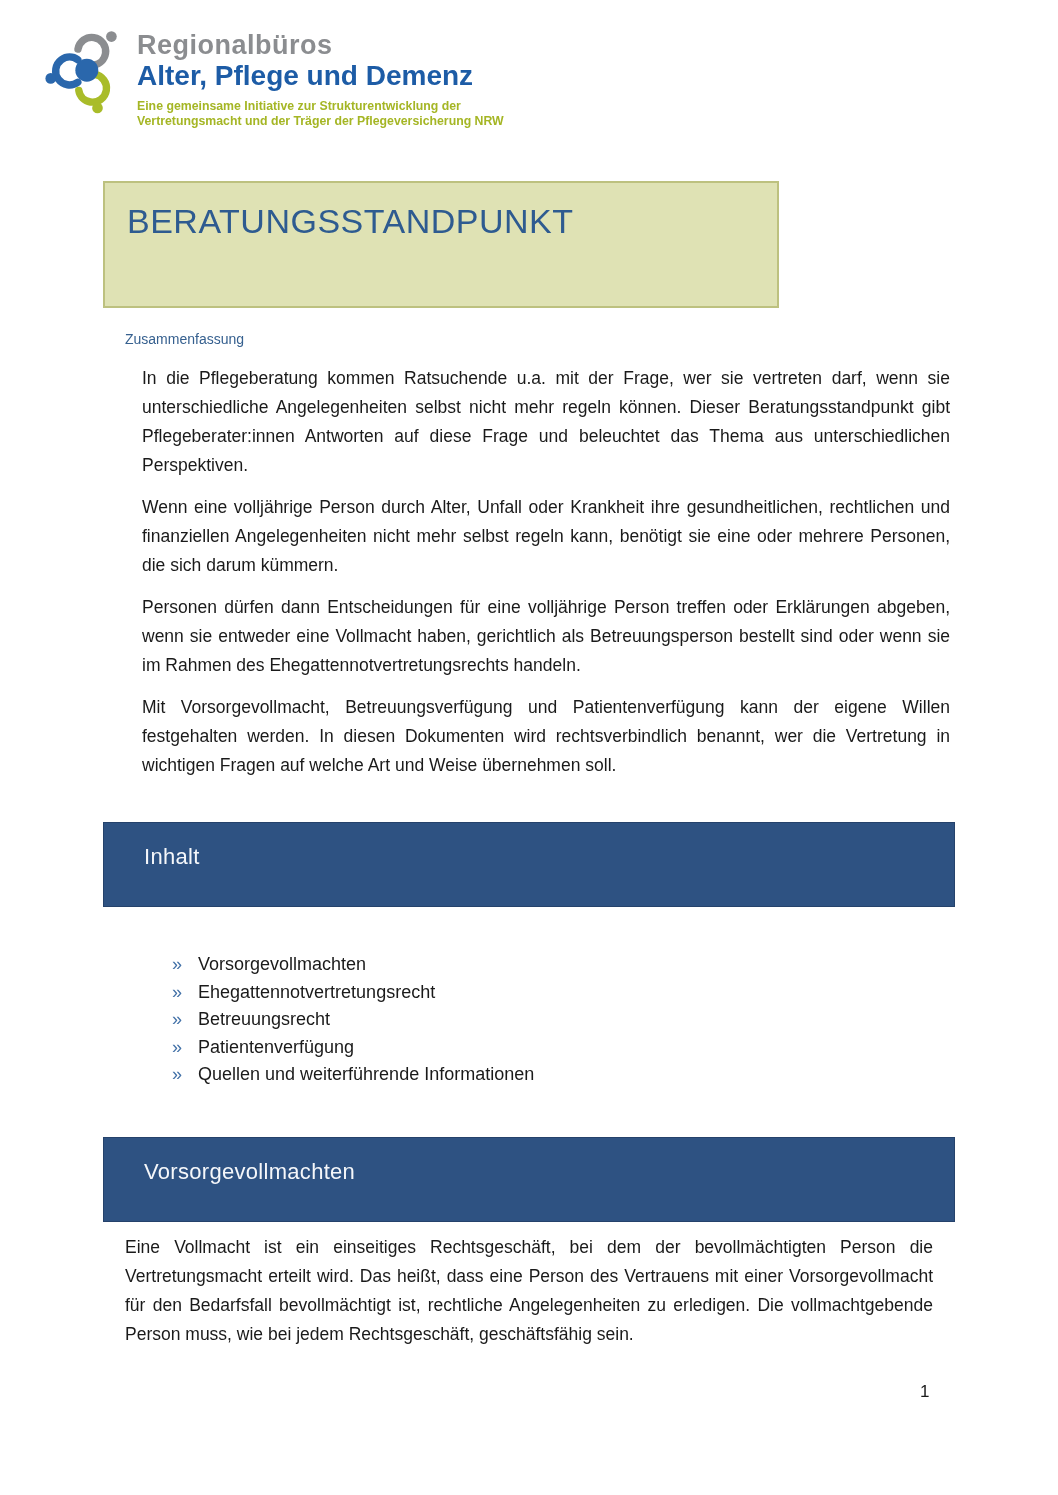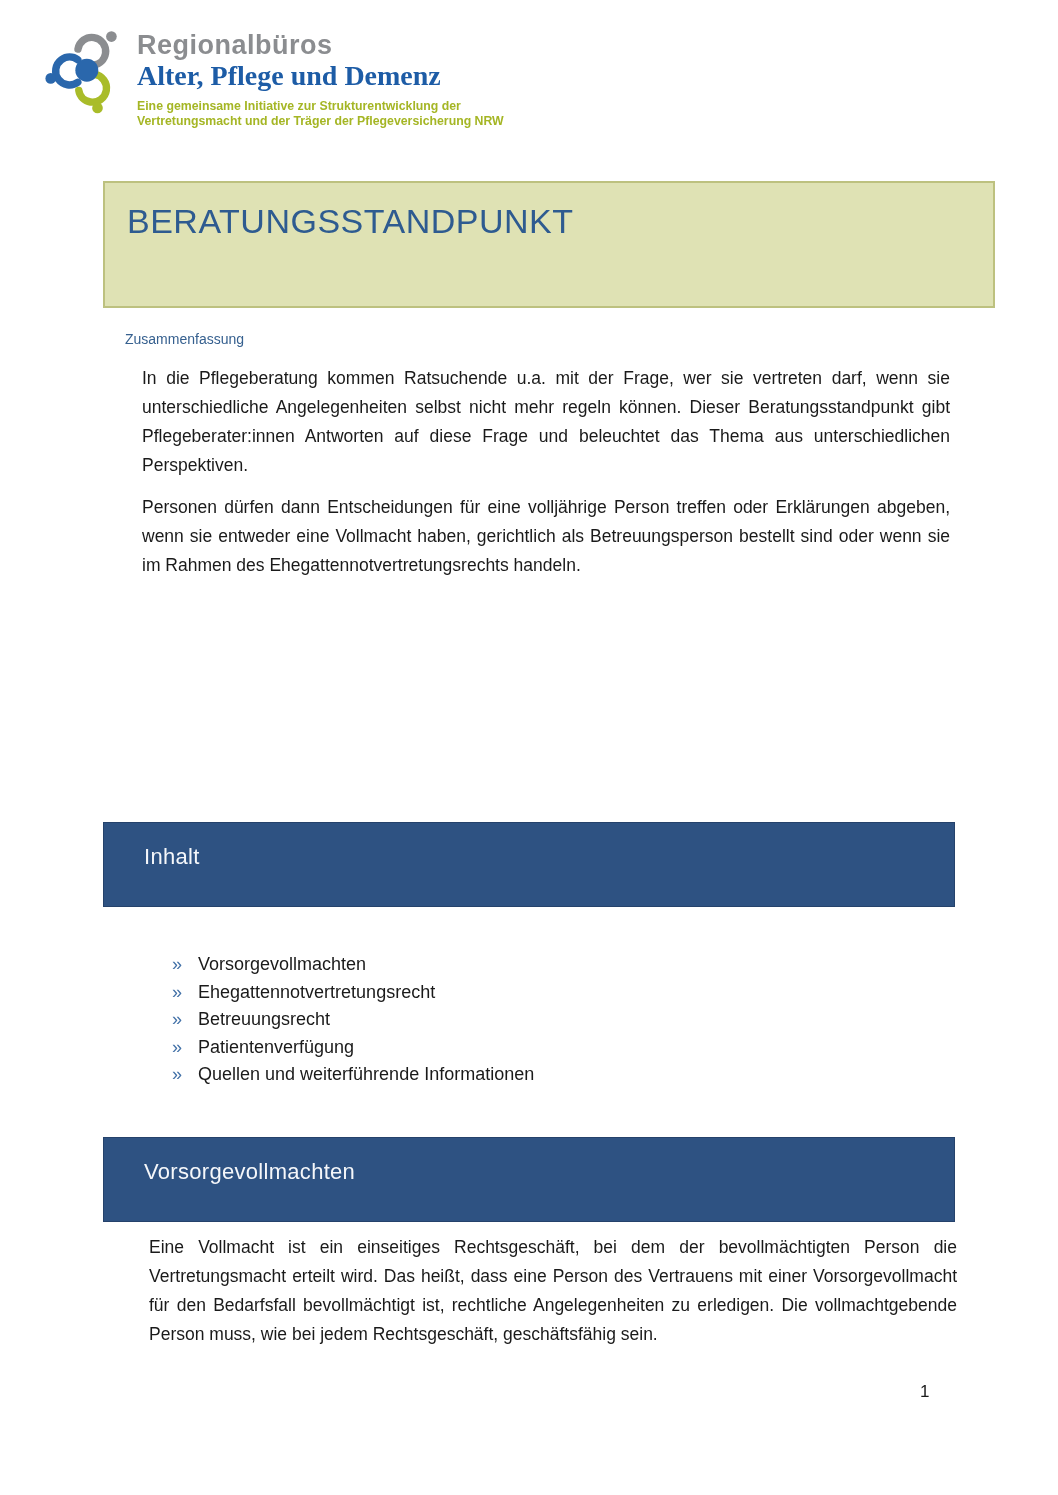--- a/index.html
+++ b/index.html
@@ -10,26 +10,26 @@
     font-family: "Liberation Sans", sans-serif;
     color: #1a1a1a;
     overflow: hidden;
   }
 
   
   .logo { position: absolute; top: 28px; left: 45px; display: flex; align-items: flex-start; }
   .logo-mark { width: 82px; height: 86px; flex: 0 0 auto; }
   .logo-text { margin-left: 10px; padding-top: 4px; }
   .logo-name { font-size: 27px; font-weight: 700; color: #8b8d90; letter-spacing: 0.5px; line-height: 1.0; }
-  .logo-title { font-size: 28px; font-weight: 700; color: #1d5ca6; line-height: 1.1; margin-top: 2px; font-family: Liberation Serif, serif; }
+  .logo-title { font-size: 28px; font-weight: 700; color: #1d5ca6; line-height: 1.1; margin-top: 2px; }
   .logo-tagline { margin-top: 7px; font-size: 12.3px; font-weight: 700; color: #a5b625; line-height: 15px; }
 
   
   .title-box {
-    position: absolute; left: 103px; top: 181px; width: 892px; height: 127px;
+    position: absolute; left: 103px; top: 181px; width: 676px; height: 127px;
     background: #dfe2b4; border: 2px solid #bdc17f;
     padding: 18px 24px 0 22px;
   }
   .title-box h1 { font-size: 34px; font-weight: 400; color: #2e5b90; line-height: 1.2; letter-spacing: 0.5px; }
   .title-box .subtitle { margin-top: 13px; font-size: 19px; font-weight: 400; color: #1e2836; }
 
   
   .summary-heading {
     position: absolute; left: 125px; top: 331px;
     font-size: 14px; font-weight: 400; color: #36608f;
@@ -51,21 +51,21 @@
   .banner-inhalt { top: 822px; }
   .banner-vorsorge { top: 1137px; }
   .banner .banner-title { font-size: 22px; font-weight: 400; color: #f5f7fa; letter-spacing: 0.3px; }
 
   
   .toc { position: absolute; left: 172px; top: 951px; }
   .toc-item { display: flex; align-items: baseline; font-size: 18px; line-height: 27.5px; color: #1a1a1a; }
   .toc-bullet { color: #4472a8; width: 26px; flex: 0 0 auto; font-size: 18px; }
 
   
-  .section-text { position: absolute; left: 125px; top: 1233px; width: 808px; margin-left: 24px; }
+  .section-text { position: absolute; left: 125px; top: 1233px; width: 808px; }
   .section-text p { font-size: 17.5px; line-height: 29px; text-align: justify; color: #1a1a1a; }
 
   
   .page-number { position: absolute; left: 920px; top: 1382px; font-size: 17px; color: #1a1a1a; }
 </style>
 </head>
 <body>
 
 <div class="logo">
   <svg class="logo-mark" viewBox="0 0 100 104" xmlns="http://www.w3.org/2000/svg">
@@ -92,21 +92,23 @@
 </div>
 
 <div class="title-box">
   <h1>BERATUNGSSTANDPUNKT</h1>
 </div>
 
 <h2 class="summary-heading">Zusammenfassung</h2>
 
 <div class="body-text">
   <p>In die Pflegeberatung kommen Ratsuchende u.a. mit der Frage, wer sie vertreten darf, wenn sie unterschiedliche Angelegenheiten selbst nicht mehr regeln können. Dieser Beratungsstandpunkt gibt Pflegeberater:innen Antworten auf diese Frage und beleuchtet das Thema aus unterschiedlichen Perspektiven.</p>
+  <p>Wenn eine volljährige Person durch Alter, Unfall oder Krankheit ihre gesundheitlichen, rechtlichen und finanziellen Angelegenheiten nicht mehr selbst regeln kann, benötigt sie eine oder mehrere Personen, die sich darum kümmern.</p>
   <p>Personen dürfen dann Entscheidungen für eine volljährige Person treffen oder Erklärungen abgeben, wenn sie entweder eine Vollmacht haben, gerichtlich als Betreuungsperson bestellt sind oder wenn sie im Rahmen des Ehegattennotvertretungsrechts handeln.</p>
+  <p>Mit Vorsorgevollmacht, Betreuungsverfügung und Patientenverfügung kann der eigene Willen festgehalten werden. In diesen Dokumenten wird rechtsverbindlich benannt, wer die Vertretung in wichtigen Fragen auf welche Art und Weise übernehmen soll.</p>
 </div>
 
 <div class="banner banner-inhalt">
   <div class="banner-title">Inhalt</div>
 </div>
 
 <div class="toc">
   <div class="toc-item">
     <span class="toc-bullet">»</span>
     <span>Vorsorgevollmachten</span>

